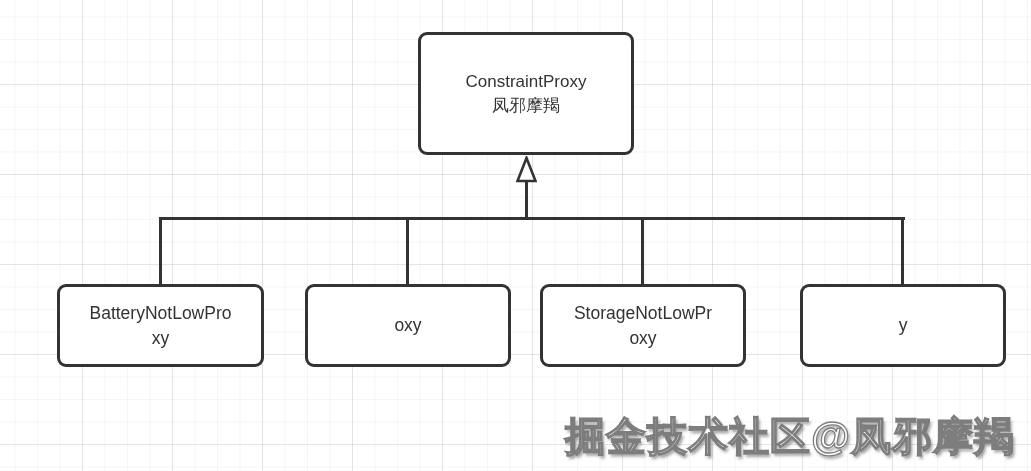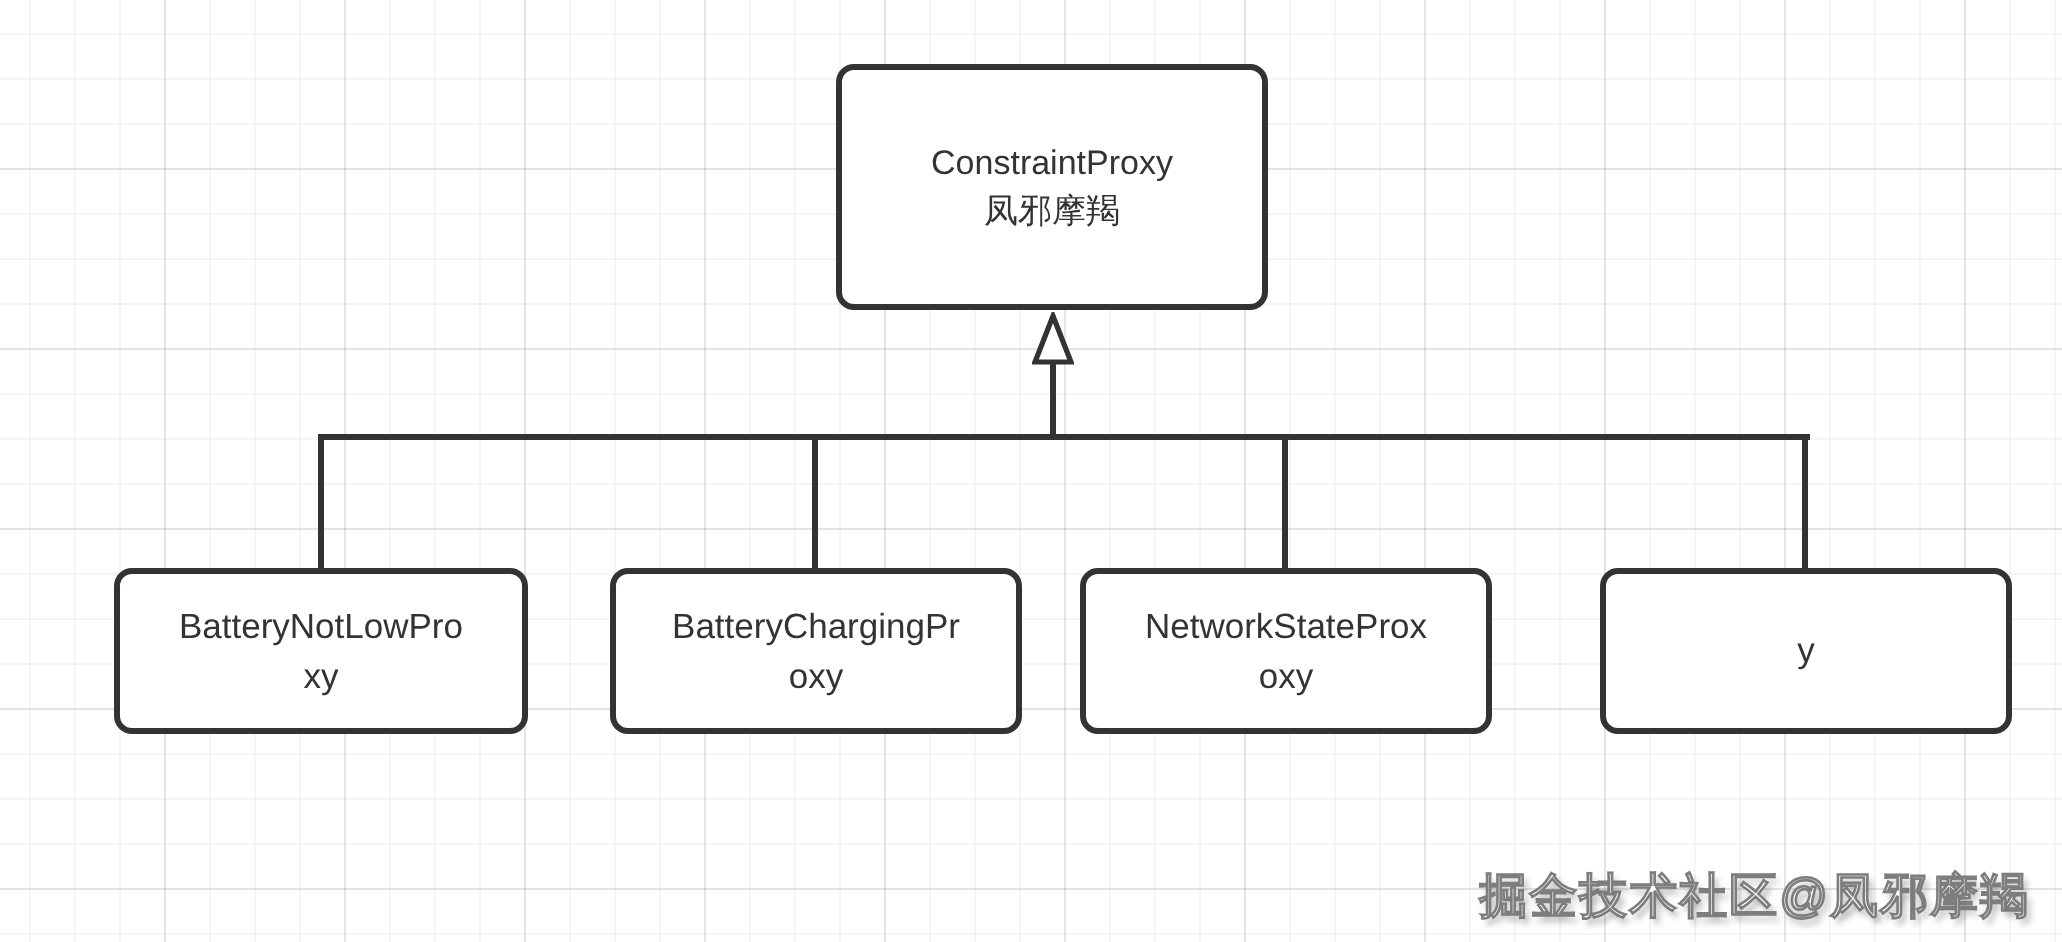--- a/index.html
+++ b/index.html
@@ -55,22 +55,22 @@
   .edge.v { width: 3px; }
   .arrowhead {
     position: absolute;
     left: 516px; top: 156px;
     width: 21px; height: 27px;
   }
   .watermark {
     position: absolute;
     right: 16px;
     bottom: 7px;
-    font-size: 24px;
-    font-weight: normal;
+    font-size: 40px;
+    font-weight: bold;
     letter-spacing: 1px;
     color: #ffffff;
     -webkit-text-stroke: 1.3px #7d7d7d;
     text-shadow: 2px 3px 3px rgba(70,70,70,0.5);
     white-space: nowrap;
     margin-left: 20px;
   }
 </style>
 </head>
 <body>
@@ -94,26 +94,25 @@
   <div class="edge v" style="left:406px; top:217px; height:70px;"></div>
   <div class="edge v" style="left:641px; top:217px; height:70px;"></div>
   <div class="edge v" style="left:901px; top:217px; height:70px;"></div>
 
   <div class="node child" style="left:57px; width:207px;">
     <div class="node-line">BatteryNotLowPro</div>
     <div class="node-line">xy</div>
   </div>
 
   <div class="node child" style="left:305px; width:206px;">
-    <div class="node-line">BatteryChargingPr</div>
     <div class="node-line">oxy</div>
   </div>
 
   <div class="node child" style="left:540px; width:206px;">
-    <div class="node-line">NetworkStateProx</div>
+    <div class="node-line">StorageNotLowPr</div>
     <div class="node-line">oxy</div>
   </div>
 
   <div class="node child" style="left:800px; width:206px;">
     <div class="node-line">y</div>
   </div>
 
   <div class="watermark">掘金技术社区@凤邪摩羯</div>
 
 </div>

